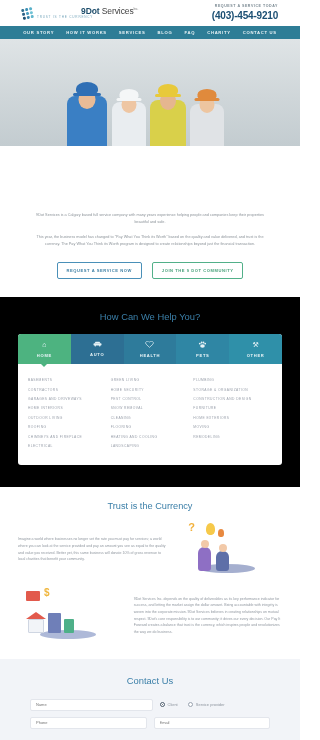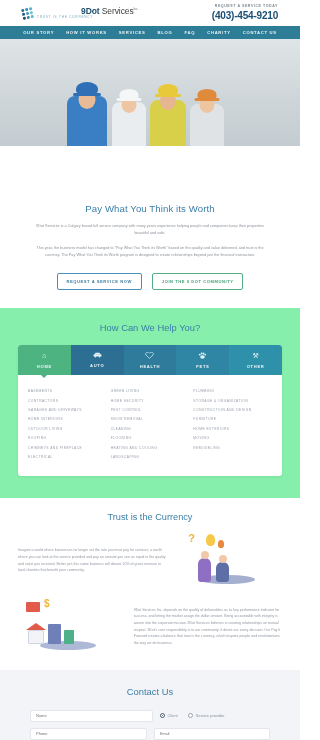--- a/index.html
+++ b/index.html
@@ -65,21 +65,21 @@
   .pay p { font-size: 3.8px; color: #8d949a; line-height: 1.75; margin-top: 9px; }
   .btn-row { display: flex; justify-content: center; gap: 10px; margin-top: 14px; }
   .btn {
     font-size: 4.1px; letter-spacing: 0.55px; font-weight: 700;
     padding: 5px 9px; border-radius: 2px; background: #fff; cursor: pointer;
   }
   .btn-blue { border: 1px solid #4a90b8; color: #3d7fa4; }
   .btn-green { border: 1px solid #52b089; color: #46a079; }
 
   
-  .help { background: #86efac; padding: 14px 18px 22px; }
+  .help { background: #000000; padding: 14px 18px 22px; }
   .help h2 { font-size: 9.4px; color: #3b7fa8; font-weight: 400; text-align: center; margin-bottom: 12px; }
   .card { background: #fff; border-radius: 3px; box-shadow: 0 1px 3px rgba(0,0,0,.07); overflow: hidden; }
   .tabs { display: flex; }
   .tab {
     flex: 1; padding: 7px 0 6px; text-align: center; cursor: pointer; position: relative;
   }
   .tab .ticon { font-size: 7px; display: block; line-height: 1; color: #e6f2f6; }
   .tab .tlabel { font-size: 4.1px; letter-spacing: 0.7px; font-weight: 700; color: #eaf5f8; margin-top: 5px; display: block; }
   .tab.t-home { background: #4db380; }
   .tab.t-auto { background: #2d6f93; }
@@ -193,21 +193,20 @@
         <div class="p-head" style="top:14px;width:15px;height:17px;background:#edc5a0;"></div>
         <div class="helmet" style="top:7px;width:19px;height:11px;background:#e08a3c;"></div>
       </div>
     </div>
 
   </div>
 
   <div style="height:43px;"></div>
 
   <div class="pay">
-    <h2>Pay What You Think its Worth</h2>
     <p>9Dot Services is a Calgary based full service company with many years experience helping people and companies keep their properties beautiful and safe.</p>
     <p>This year, the business model has changed to "Pay What You Think its Worth" based on the quality and value delivered, and trust is the currency. The Pay What You Think its Worth program is designed to create relationships beyond just the financial transaction.</p>
     <div class="btn-row">
       <div class="btn btn-blue">REQUEST A SERVICE NOW</div>
       <div class="btn btn-green">JOIN THE 9 DOT COMMUNITY</div>
     </div>
   </div>
 
   <div class="help">
     <h2>How Can We Help You?</h2>

